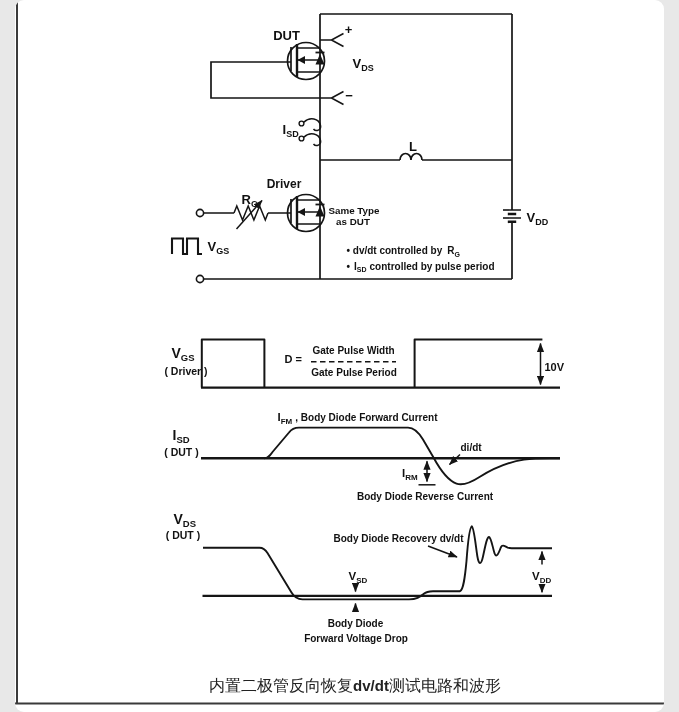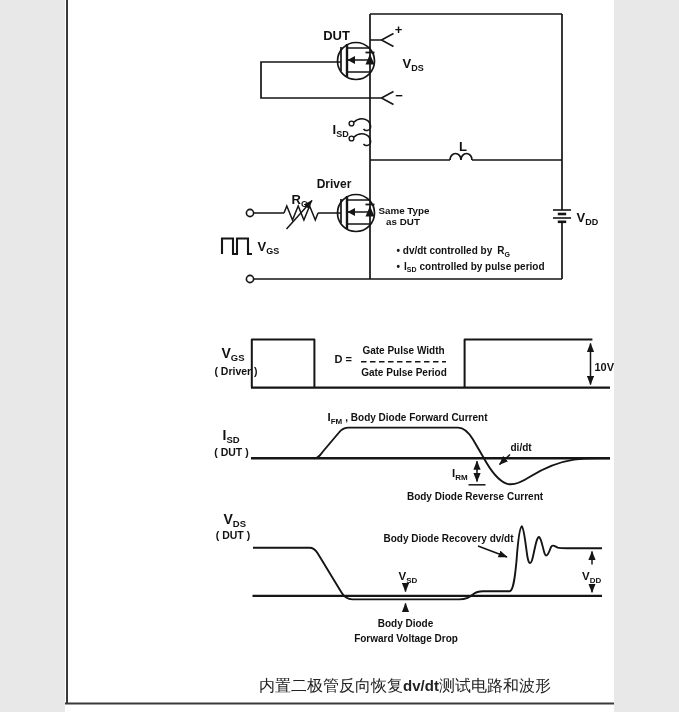--- a/index.html
+++ b/index.html
@@ -1,21 +1,22 @@
 <!DOCTYPE html>
 <html><head>
 <meta charset="utf-8">
 <style>
   html, body { margin: 0; padding: 0; background: #e8e8e8; }
   .page {
     position: relative;
-    width: 549px; height: 712px;
+    width: 649px; height: 712px;
     margin: 0 auto;
     background: #ffffff;
     overflow: hidden;
+    border-radius: 9px;
   }
   svg { display: block; }
   text {
     font-family: "Liberation Sans", "DejaVu Sans", sans-serif;
     font-weight: bold;
     fill: #111111;
   }
   .fs-sym   { font-size: 13px; }   
   .fs-sym2  { font-size: 14px; }   
   .fs-sub   { font-size: 9px;  }

